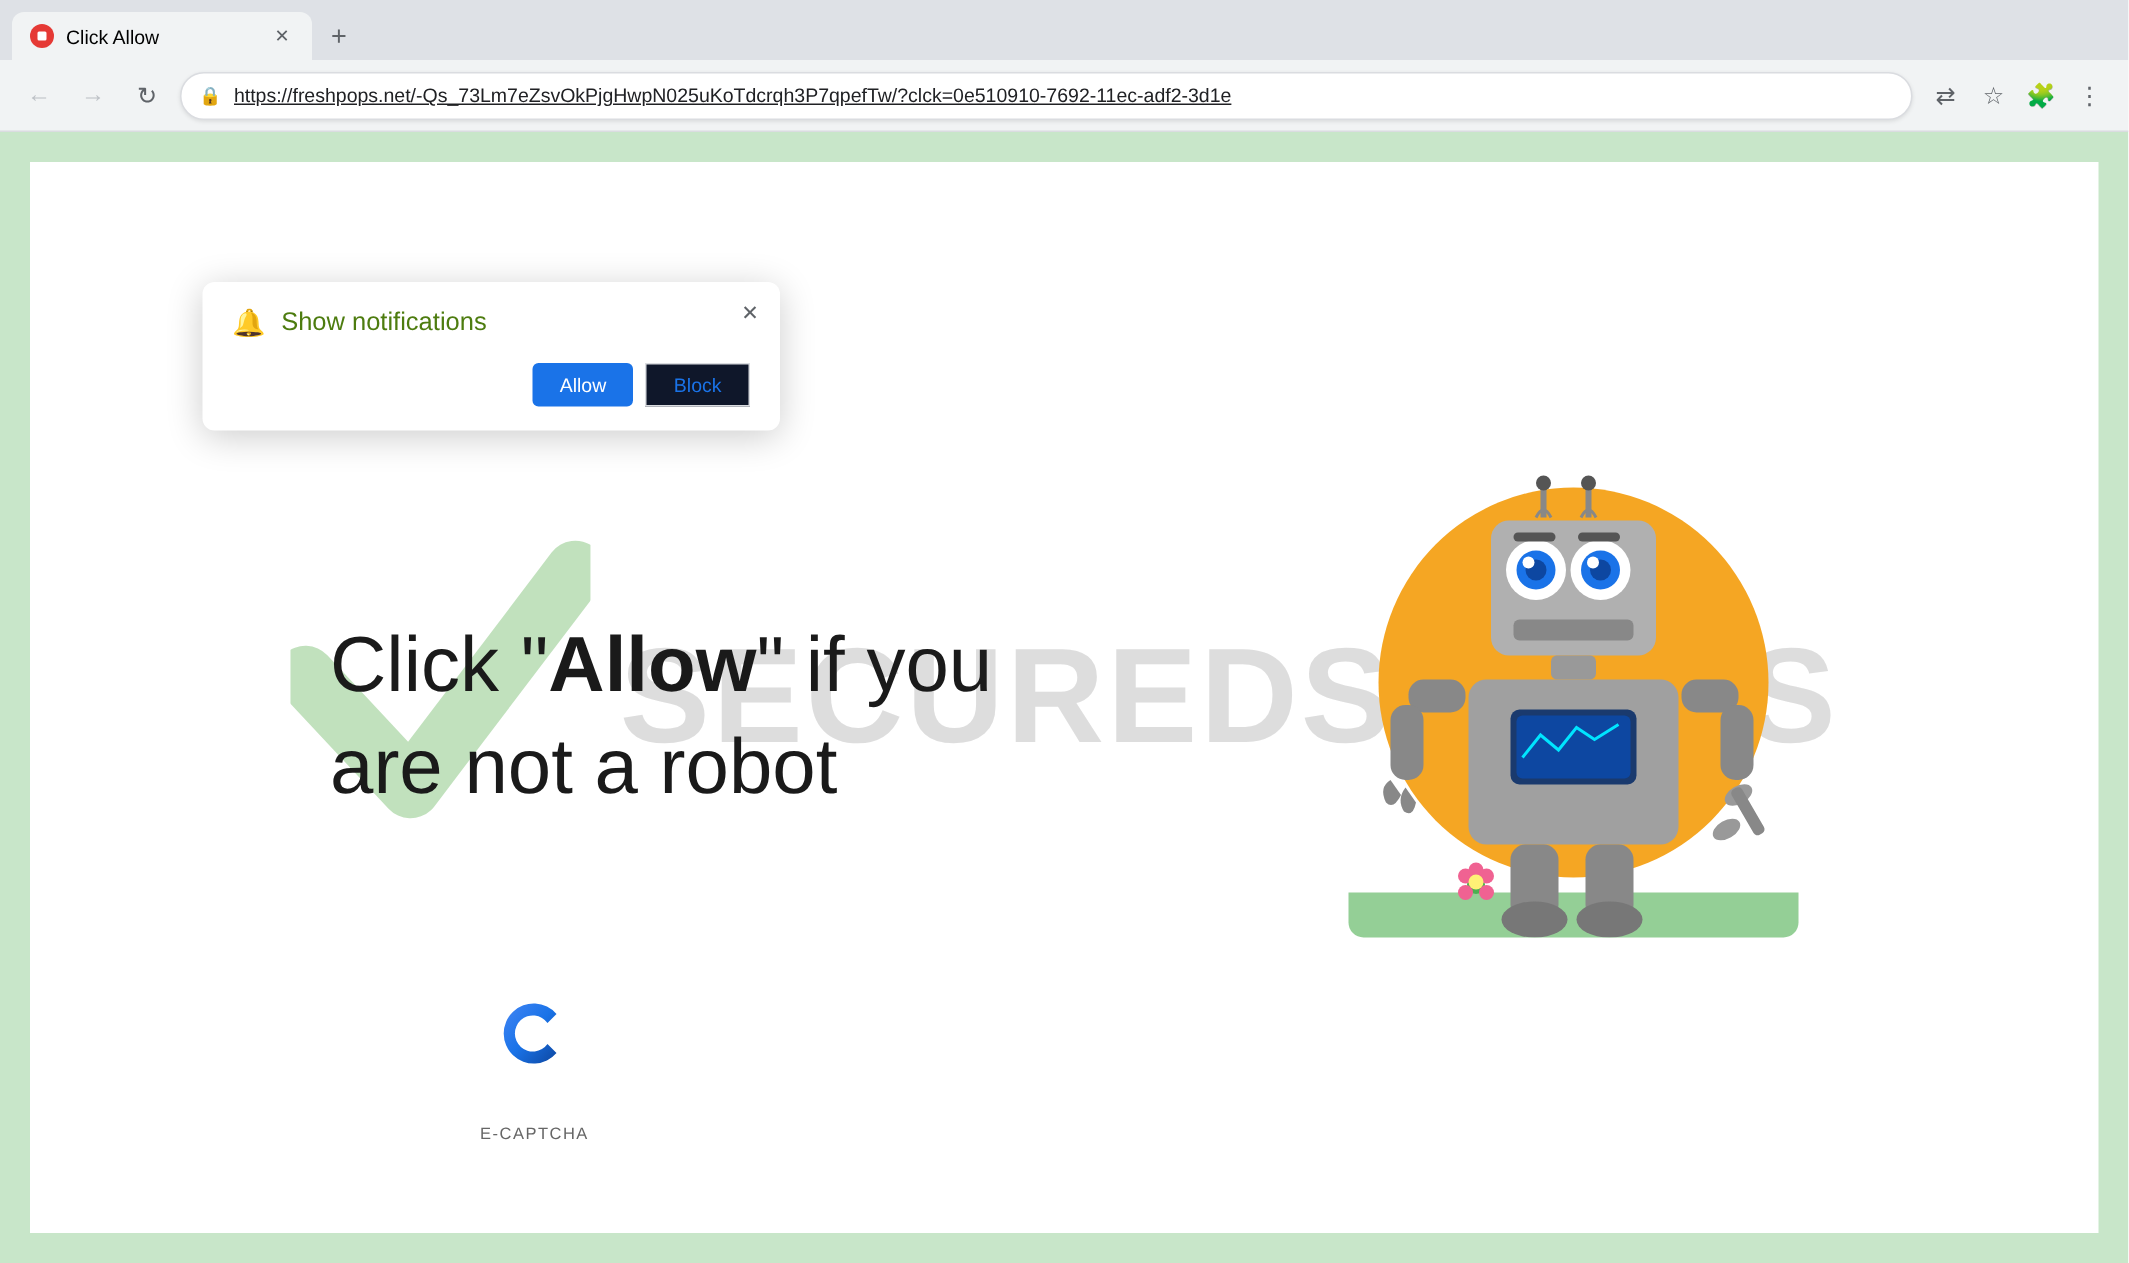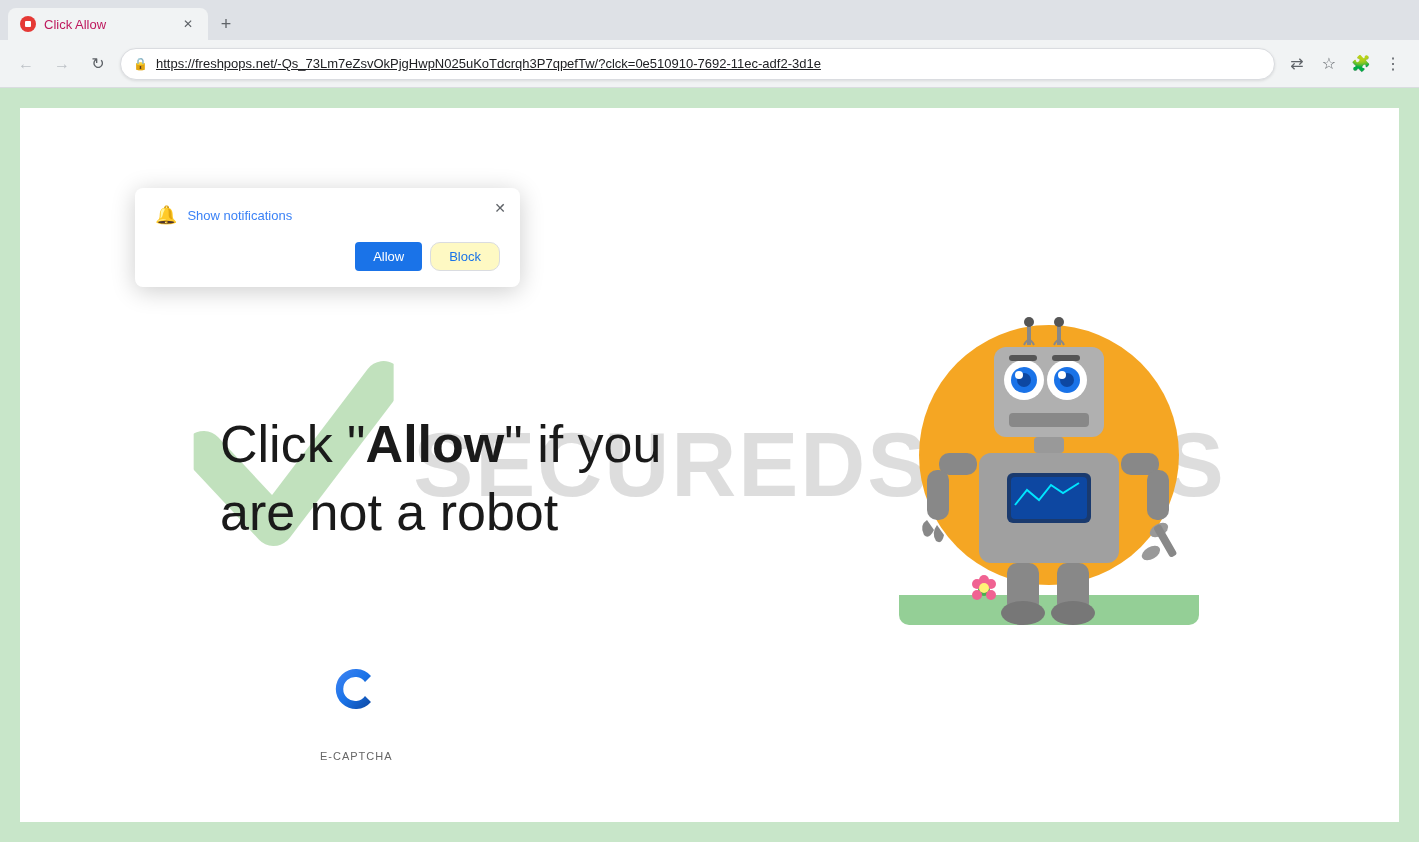--- a/index.html
+++ b/index.html
@@ -37,21 +37,21 @@
     }
     .tab-favicon {
       width: 16px;
       height: 16px;
       display: flex;
       align-items: center;
       justify-content: center;
     }
     .tab-title {
       font-size: 13px;
-      color: #be185d;
+      color: #000000;
       flex: 1;
       overflow: hidden;
       white-space: nowrap;
       text-overflow: ellipsis;
     }
     .tab-close {
       width: 16px;
       height: 16px;
       border-radius: 50%;
       display: flex;
@@ -311,44 +311,44 @@
       display: flex;
       align-items: center;
       gap: 10px;
       margin-bottom: 16px;
     }
     .bell-icon {
       font-size: 18px;
       color: #5f6368;
     }
     .popup-desc {
-      font-size: 13px;
-      color: #3b82f6;
+      font-size: 17px;
+      color: #4d7c0f;
     }
     .popup-buttons {
       display: flex;
       gap: 8px;
       justify-content: flex-end;
     }
     .btn-allow {
       padding: 6px 18px;
       background: #1a73e8;
       color: white;
       border: none;
       border-radius: 4px;
       font-size: 13px;
       cursor: pointer;
       font-weight: 500;
     }
     .btn-block {
       padding: 6px 18px;
-      background: #fef9c3;
+      background: #0f172a;
       color: #1a73e8;
       border: 1px solid #dadce0;
-      border-radius: 10px;
+      border-radius: 0;
       font-size: 13px;
       cursor: pointer;
       font-weight: 500;
     }
 
     
     .chrome-favicon {
       width: 16px;
       height: 16px;
     }

